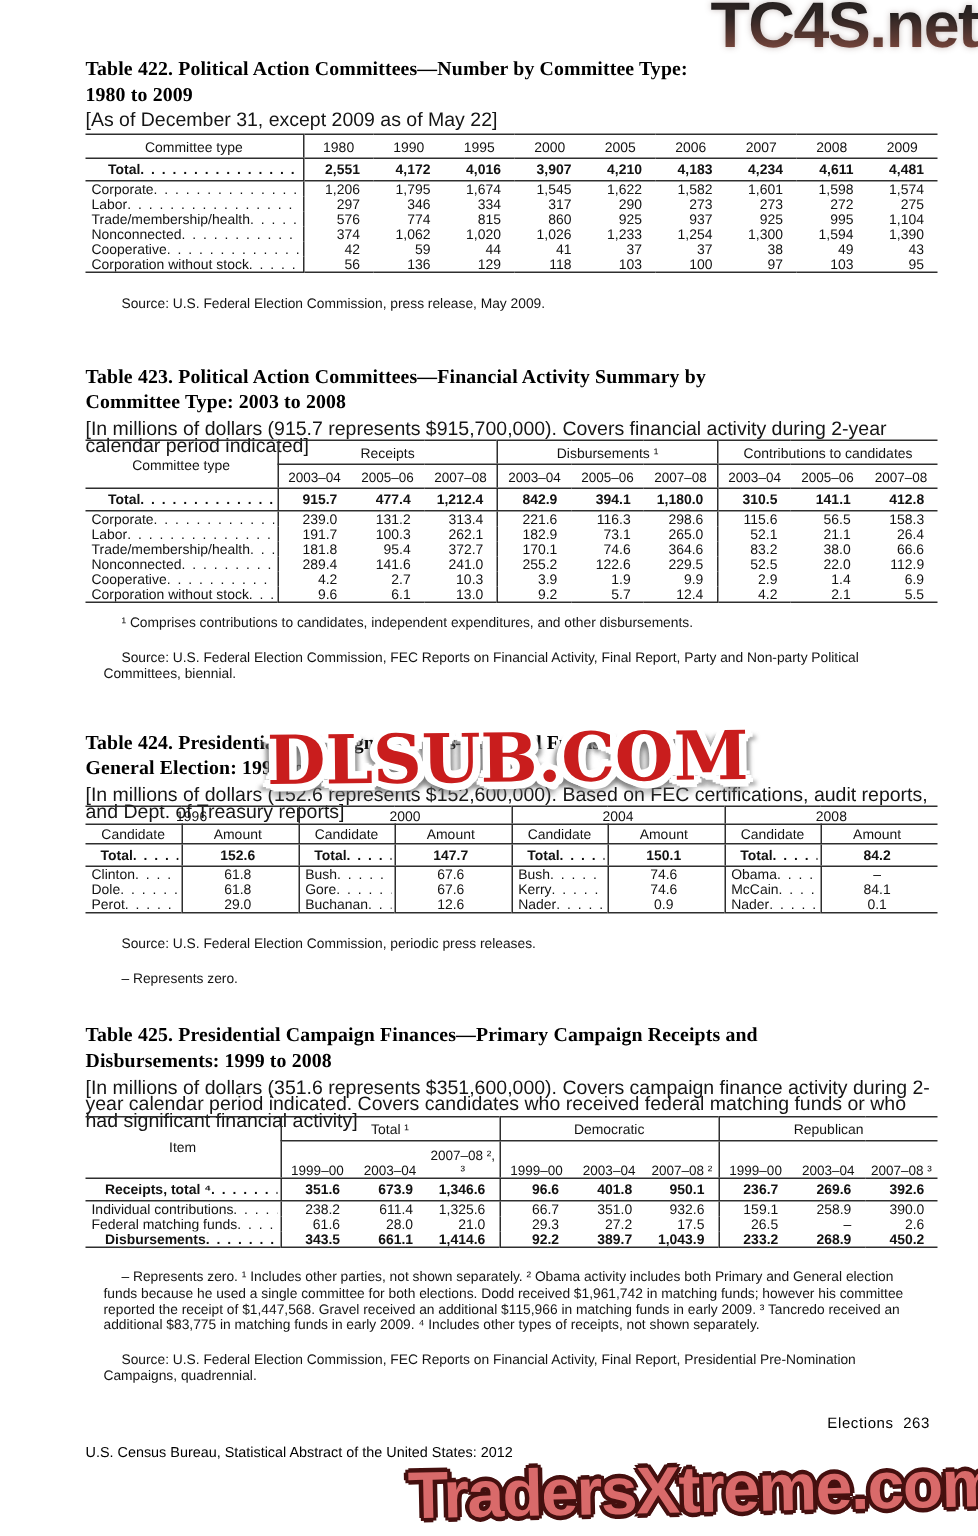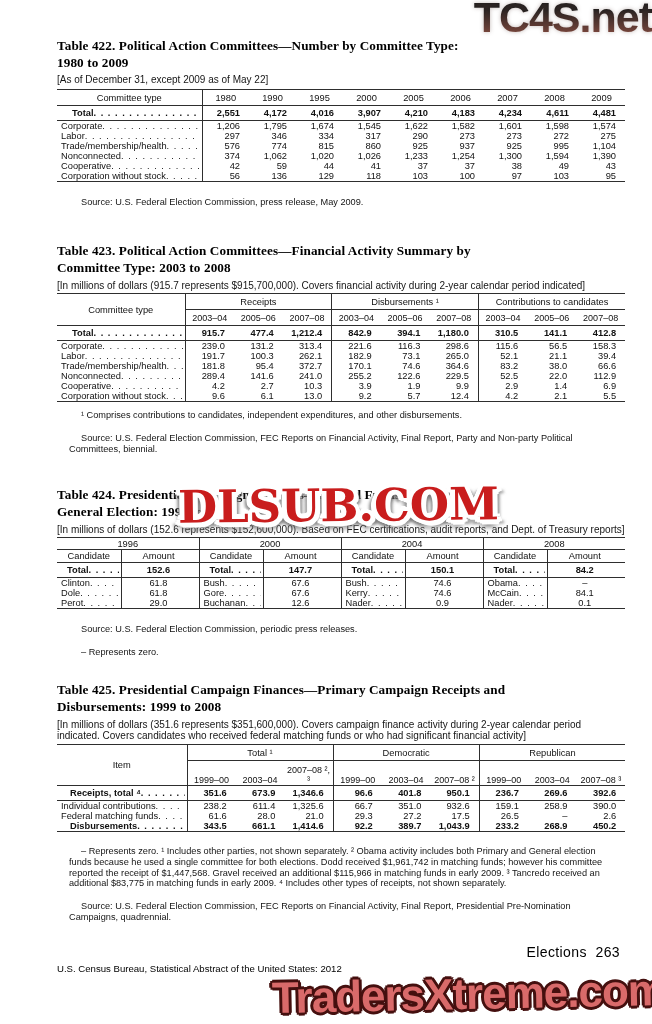--- a/index.html
+++ b/index.html
@@ -1,20 +1,20 @@
 <!DOCTYPE html>
 <html><head>
 <meta charset="utf-8">
 <style>
   html,body{margin:0;padding:0}
   body{width:652px;height:1024px;background:#fff;position:relative;overflow:hidden;
        font-family:"Liberation Sans",sans-serif;color:#141414}
   .sect{position:absolute;left:57px;width:568px}
   .title{font-family:"Liberation Serif",serif;font-weight:bold;font-size:13.2px;line-height:16.5px;color:#000;letter-spacing:.1px}
-  .note{font-size:10px;line-height:11px;color:#151515}
+  .note{font-size:13px;line-height:11px;color:#151515}
   table{border-collapse:collapse;table-layout:fixed;width:568px;font-size:9.3px;color:#111}
   td{padding:0 2px;height:10px;line-height:10px;overflow:hidden;white-space:nowrap;vertical-align:middle}
   .tbl{border-top:1px solid #2e2e2e;border-bottom:1.4px solid #2e2e2e}
   .b{font-weight:bold}
   .ctr{text-align:center}
   .num{text-align:right;padding-right:9px}
   .vl{border-left:1px solid #2e2e2e}
   .bb{border-bottom:1px solid #2e2e2e}
   .hdr td{height:15px}
   .totrow td{height:13.5px}
@@ -26,21 +26,21 @@
   .stub{padding-left:4px}
   .fn{font-size:9.2px;line-height:10.8px}
   .fn p{margin:12px;text-indent:12px}
   .it{}
   .per td{font-size:9px}
   .wrap{white-space:normal;text-align:right;line-height:9.5px}
   .t425 .per td{height:24px;vertical-align:bottom;border-bottom:1px solid #2e2e2e;text-align:center}
   .t424 td + td{border-left:1px solid #2e2e2e}
   .amt{text-align:center;padding-right:5px}
   
-  .pageno{position:absolute;top:944px;right:32px;font-size:14px;letter-spacing:.4px;color:#000;white-space:pre}
+  .pageno{position:absolute;top:944px;right:32px;font-size:10px;letter-spacing:.4px;color:#000;white-space:pre}
   .pagesrc{position:absolute;top:963px;left:57px;font-size:9.6px;color:#000}
   
   .wm-top{position:absolute;top:-7px;right:0px;font-size:43px;font-weight:bold;letter-spacing:-1px;
     font-family:"Liberation Sans",sans-serif;
     background:linear-gradient(#1c1c1c 35%,#9c5648 95%);-webkit-background-clip:text;background-clip:text;
     color:transparent;text-shadow:0 0 4px rgba(90,60,55,.35)}
   .wm-mid{position:absolute;top:479px;left:178px;font-size:45px;font-weight:bold;letter-spacing:0px;
     font-family:"DejaVu Serif",serif;transform:rotate(-.6deg);
     color:#c91d1d;
     text-shadow:
@@ -280,21 +280,21 @@
           </div>
         </td>
     <td class="num vl">191.7</td>
         <td class="num">100.3</td>
         <td class="num">262.1</td>
         <td class="num vl">182.9</td>
         <td class="num">73.1</td>
         <td class="num">265.0</td>
         <td class="num vl">52.1</td>
         <td class="num">21.1</td>
-        <td class="num">39.4</td>
+        <td class="num">26.4</td>
   </tr>
   <tr>
     <td class="stub">
           <div class="leader">
             <span class="lbl">Trade/membership/health</span>
             <span class="dots"></span>
           </div>
         </td>
     <td class="num vl">181.8</td>
         <td class="num">95.4</td>

